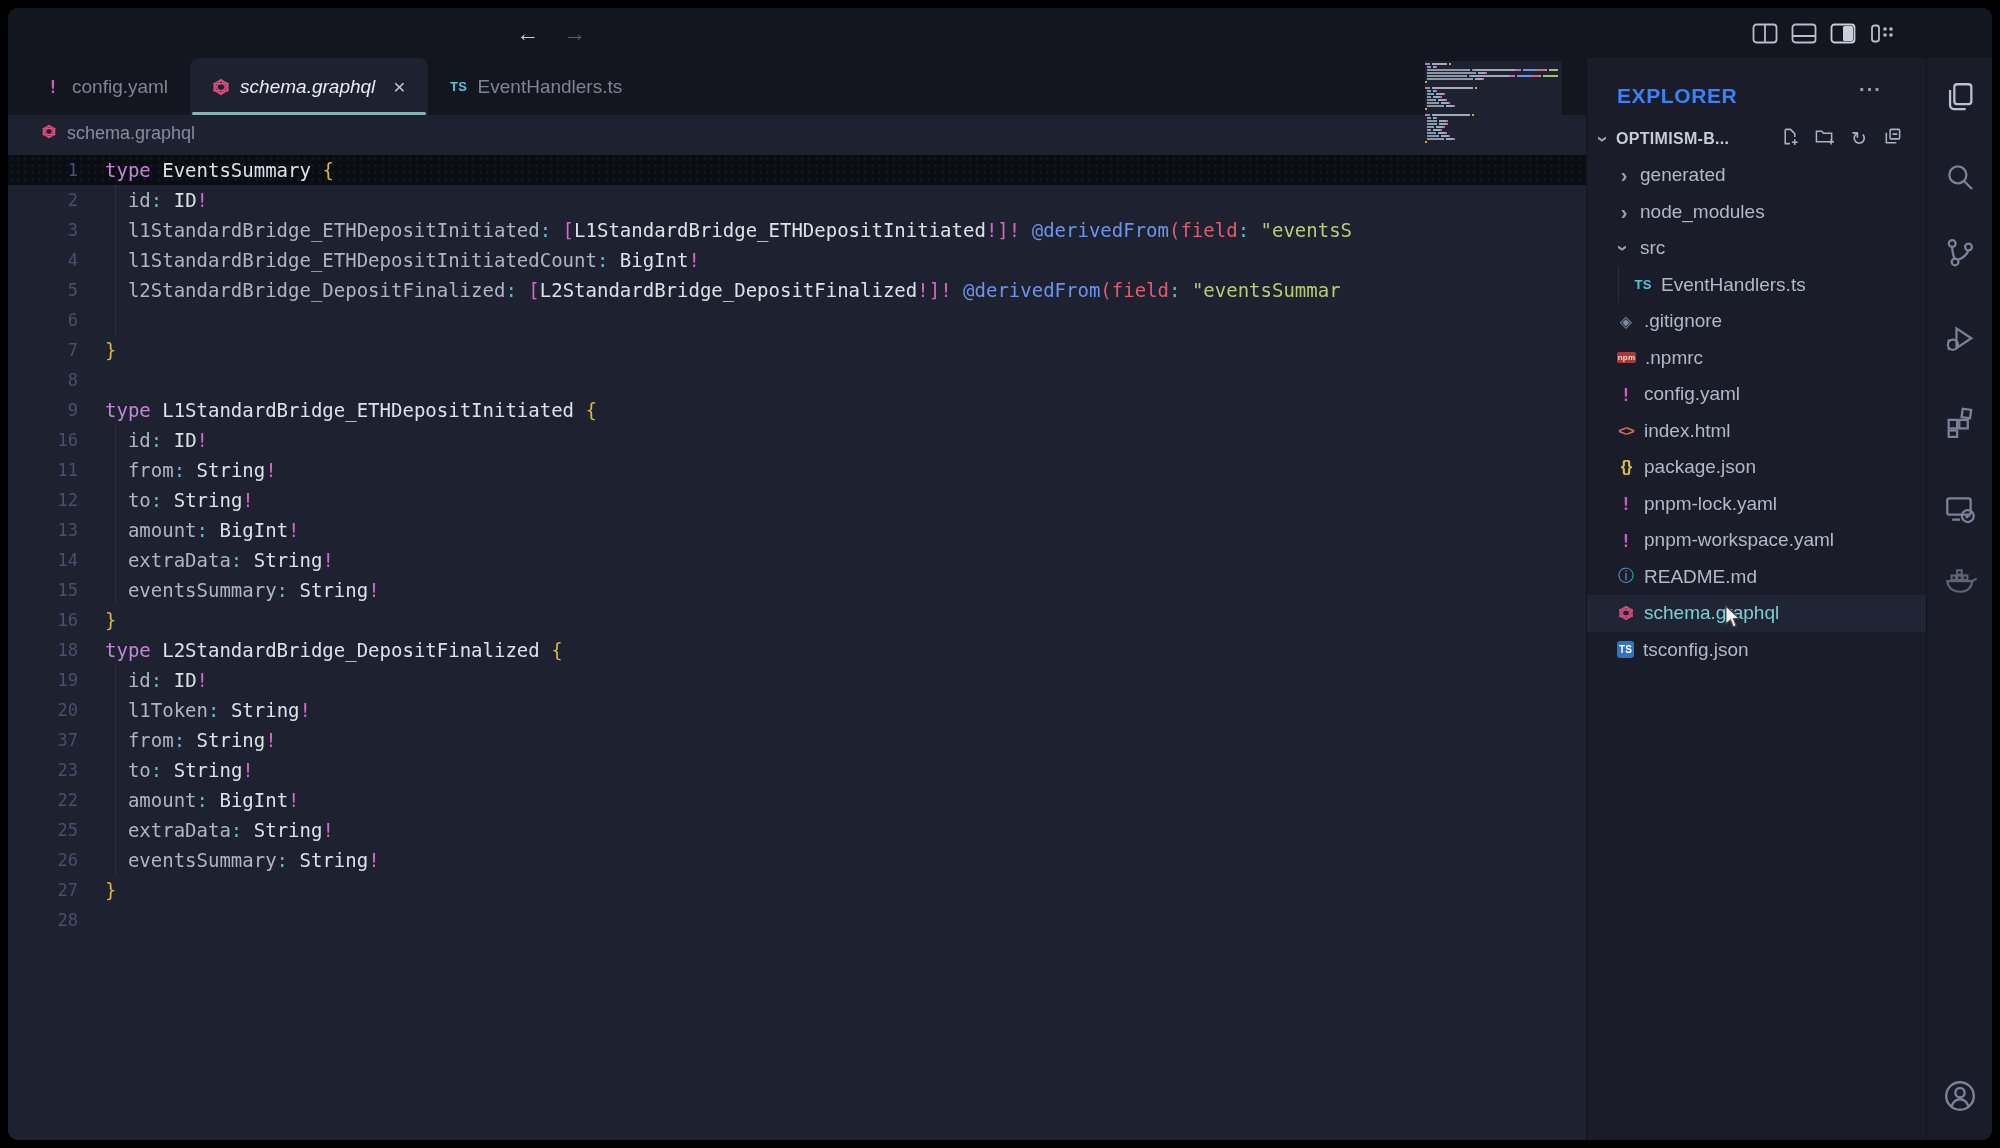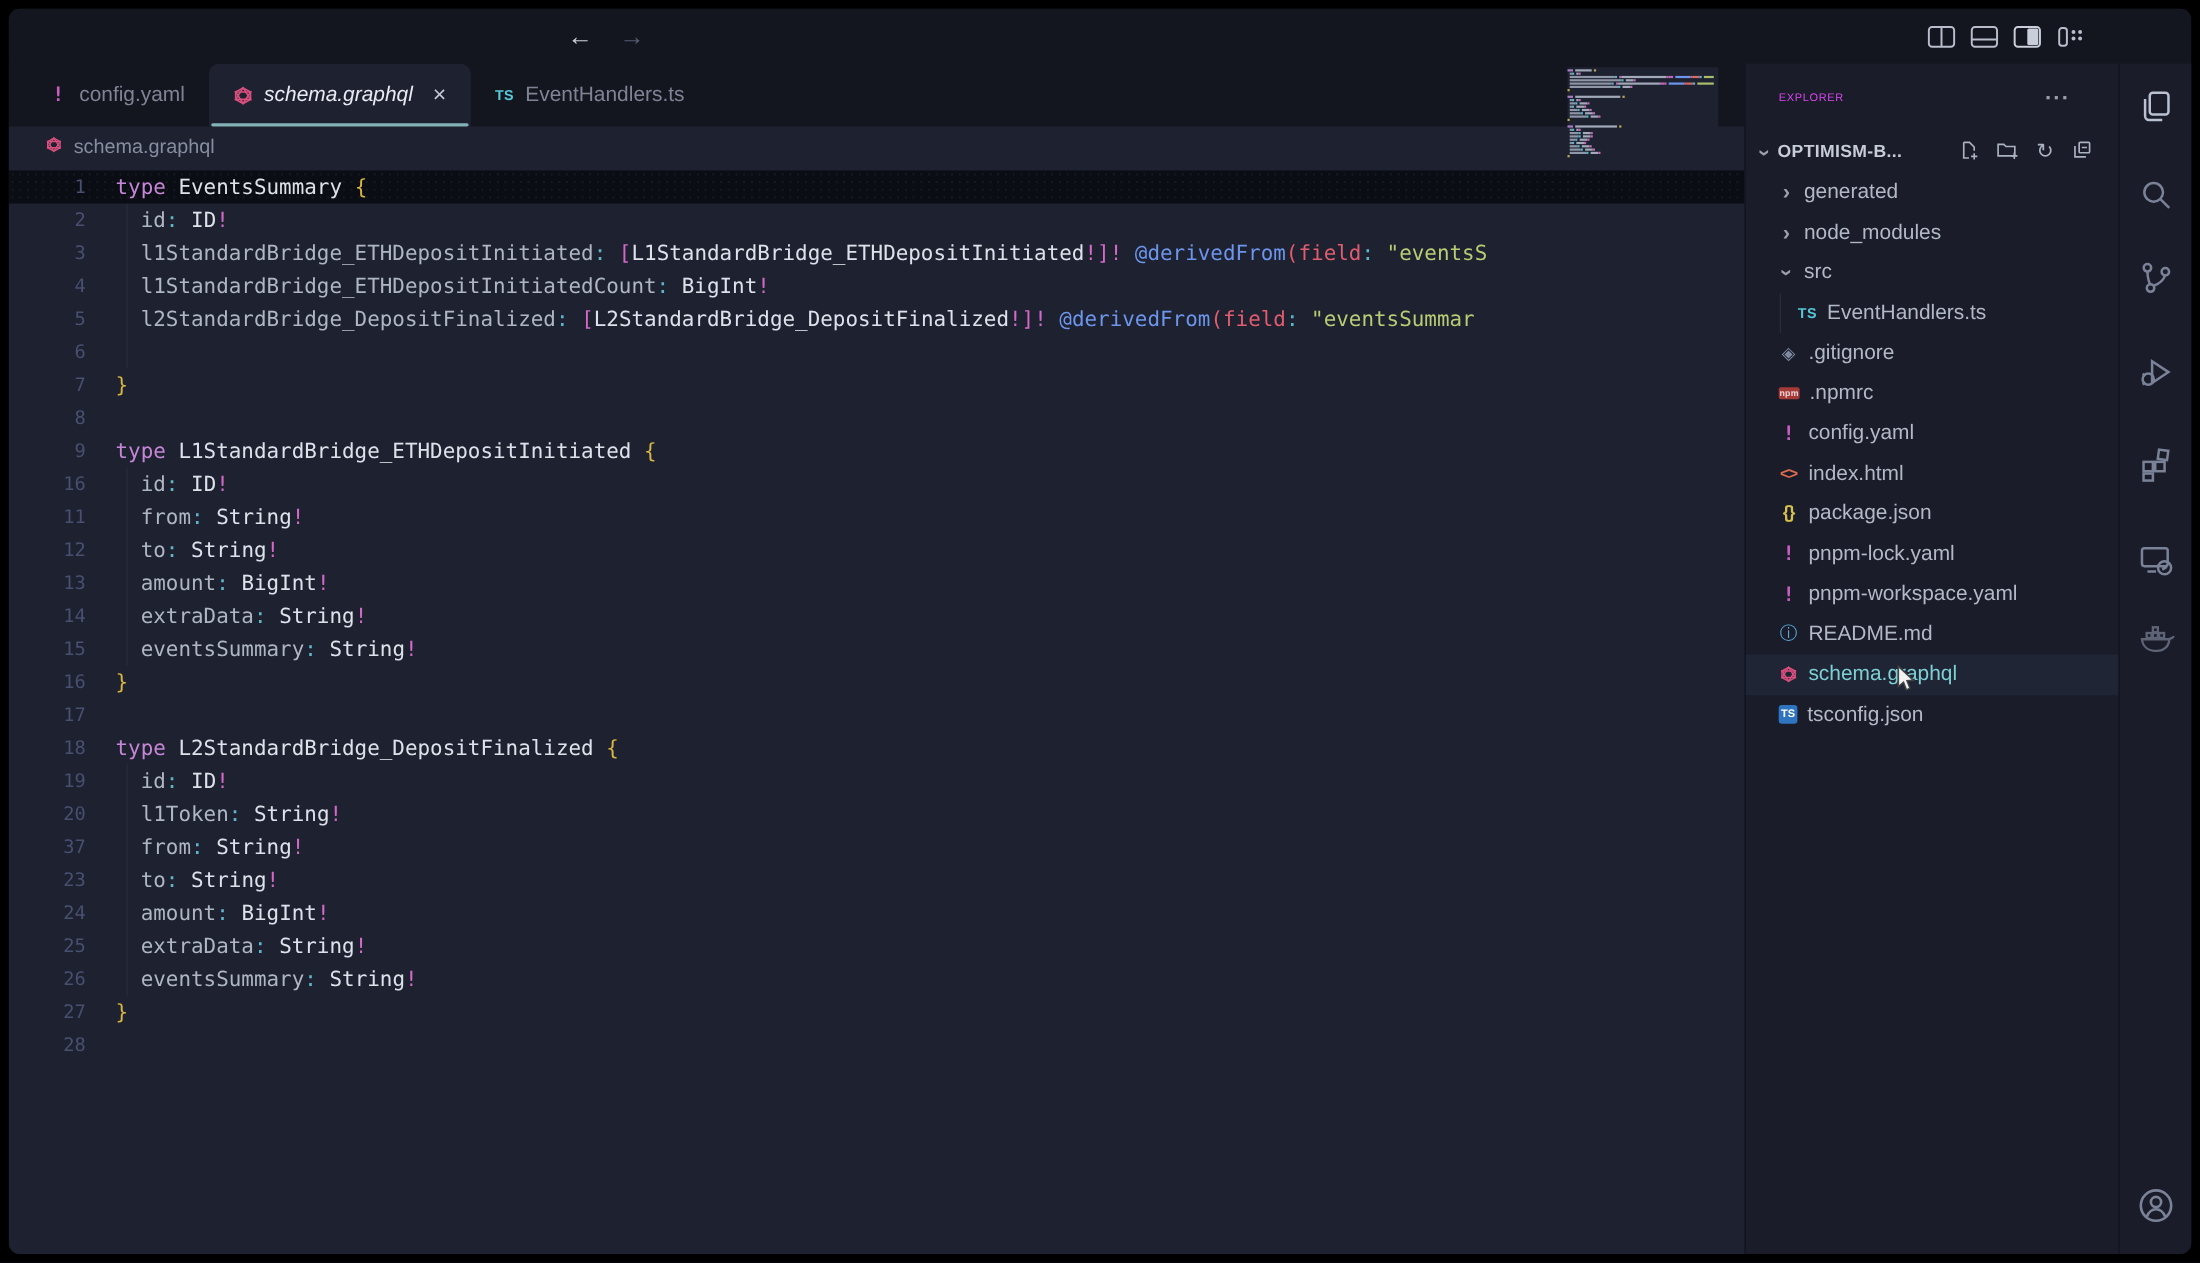--- a/index.html
+++ b/index.html
@@ -41,21 +41,21 @@
   .tk-ty{color:#dde2ea}.tk-bg{color:#d468c8}.tk-bk{color:#d468c8}.tk-dr{color:#6c95eb}
   .tk-pr{color:#e05c6e}.tk-ar{color:#e05c6e}.tk-st{color:#b8cc75}.tk-br{color:#d9b544}
 
   
   .minimap{position:absolute;top:3px;right:24px;width:137px;height:82px;background:#1d2130;padding-top:2px;z-index:3}
   .mm-row{height:2px;margin-bottom:1px;font-size:0;white-space:nowrap}
   .mm-seg{display:inline-block;height:2px}
 
   
   .explorer{width:339px;flex:none;background:#1a1c29;position:relative;border-left:1px solid #11131b}
-  .x-title{position:absolute;left:30px;top:26px;font-size:10px;font-weight:400;letter-spacing:.6px;color:#d946ef}
+  .x-title{position:absolute;left:30px;top:26px;font-size:21px;font-weight:700;letter-spacing:.6px;color:#3b82f6}
   .x-more{position:absolute;right:44px;top:20px;color:#9aa1ad;font-size:20px;font-weight:700;letter-spacing:1px}
   .x-project{position:absolute;top:64px;left:0;right:0;height:33px;display:flex;align-items:center;padding-left:10px;gap:5px}
   .x-project .plabel{font-weight:700;font-size:16px;color:#c6ccd8;letter-spacing:.3px}
   .x-toolbar{margin-left:auto;display:flex;align-items:center;gap:16px;padding-right:24px;color:#aab1c0}
   .x-toolbar .refresh{font-size:19px;line-height:1}
   .x-tree{position:absolute;top:99px;left:0;right:0}
   .x-row{height:36.5px;display:flex;align-items:center;gap:9px;padding-left:30px;font-size:19px;color:#b2b9c6;position:relative}
   .x-row.child{padding-left:47px}
   .x-row.child::before{content:"";position:absolute;left:31px;top:0;height:100%;width:1px;background:rgba(255,255,255,.08)}
   .x-row.selected{background:rgba(140,185,255,.06);color:#7ccfd4}
@@ -222,45 +222,41 @@
           </div>
           <div class="code-row ind">
             <span class="num">15</span>
             <span class="txt"><span class="tk-pl">  </span><span class="tk-fd">eventsSummary</span><span class="tk-cl">:</span><span class="tk-pl"> </span><span class="tk-ty">String</span><span class="tk-bg">!</span></span>
           </div>
           <div class="code-row">
             <span class="num">16</span>
             <span class="txt"><span class="tk-br">}</span></span>
           </div>
           <div class="code-row">
-            <span class="num">17</span>
-            <span class="txt"></span>
-          </div>
-          <div class="code-row">
             <span class="num">18</span>
             <span class="txt"><span class="tk-kw">type</span><span class="tk-pl"> </span><span class="tk-ty">L2StandardBridge_DepositFinalized</span><span class="tk-pl"> </span><span class="tk-br">{</span></span>
           </div>
           <div class="code-row ind">
             <span class="num">19</span>
             <span class="txt"><span class="tk-pl">  </span><span class="tk-fd">id</span><span class="tk-cl">:</span><span class="tk-pl"> </span><span class="tk-ty">ID</span><span class="tk-bg">!</span></span>
           </div>
           <div class="code-row ind">
             <span class="num">20</span>
             <span class="txt"><span class="tk-pl">  </span><span class="tk-fd">l1Token</span><span class="tk-cl">:</span><span class="tk-pl"> </span><span class="tk-ty">String</span><span class="tk-bg">!</span></span>
           </div>
           <div class="code-row ind">
             <span class="num">37</span>
             <span class="txt"><span class="tk-pl">  </span><span class="tk-fd">from</span><span class="tk-cl">:</span><span class="tk-pl"> </span><span class="tk-ty">String</span><span class="tk-bg">!</span></span>
           </div>
           <div class="code-row ind">
             <span class="num">23</span>
             <span class="txt"><span class="tk-pl">  </span><span class="tk-fd">to</span><span class="tk-cl">:</span><span class="tk-pl"> </span><span class="tk-ty">String</span><span class="tk-bg">!</span></span>
           </div>
           <div class="code-row ind">
-            <span class="num">24</span>
+            <span class="num">22</span>
             <span class="txt"><span class="tk-pl">  </span><span class="tk-fd">amount</span><span class="tk-cl">:</span><span class="tk-pl"> </span><span class="tk-ty">BigInt</span><span class="tk-bg">!</span></span>
           </div>
           <div class="code-row ind">
             <span class="num">25</span>
             <span class="txt"><span class="tk-pl">  </span><span class="tk-fd">extraData</span><span class="tk-cl">:</span><span class="tk-pl"> </span><span class="tk-ty">String</span><span class="tk-bg">!</span></span>
           </div>
           <div class="code-row ind">
             <span class="num">26</span>
             <span class="txt"><span class="tk-pl">  </span><span class="tk-fd">eventsSummary</span><span class="tk-cl">:</span><span class="tk-pl"> </span><span class="tk-ty">String</span><span class="tk-bg">!</span></span>
           </div>

